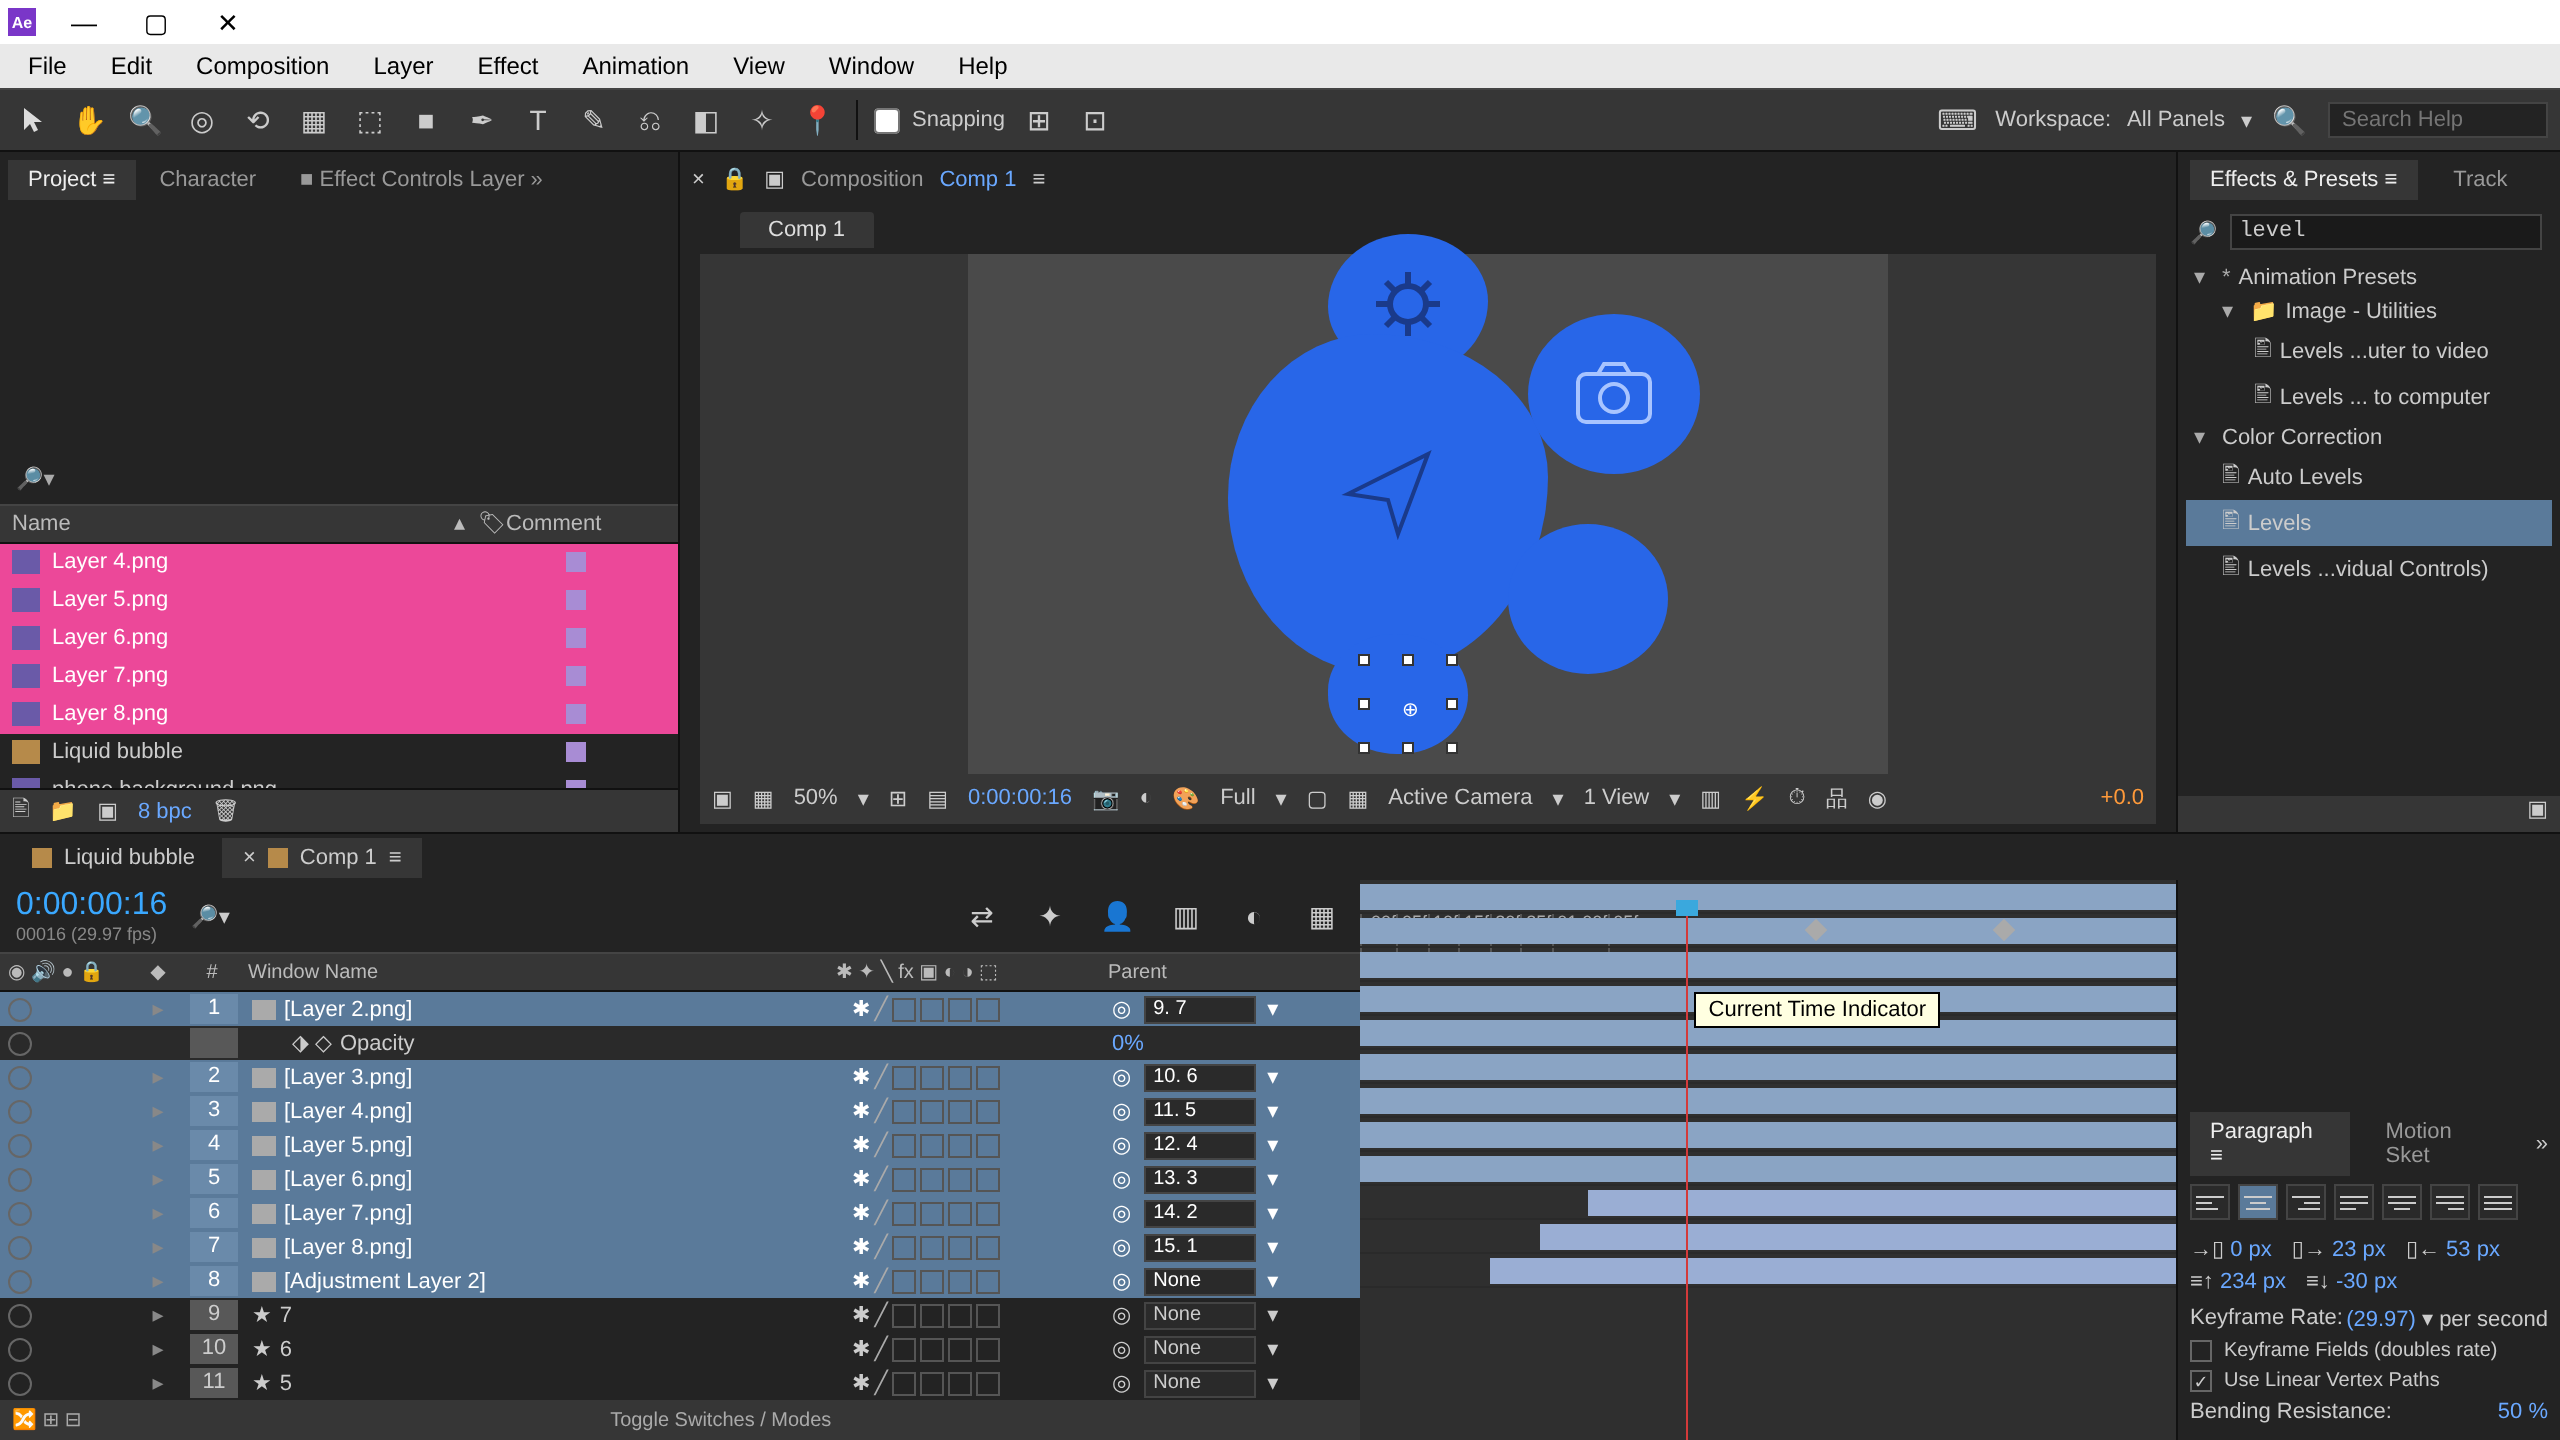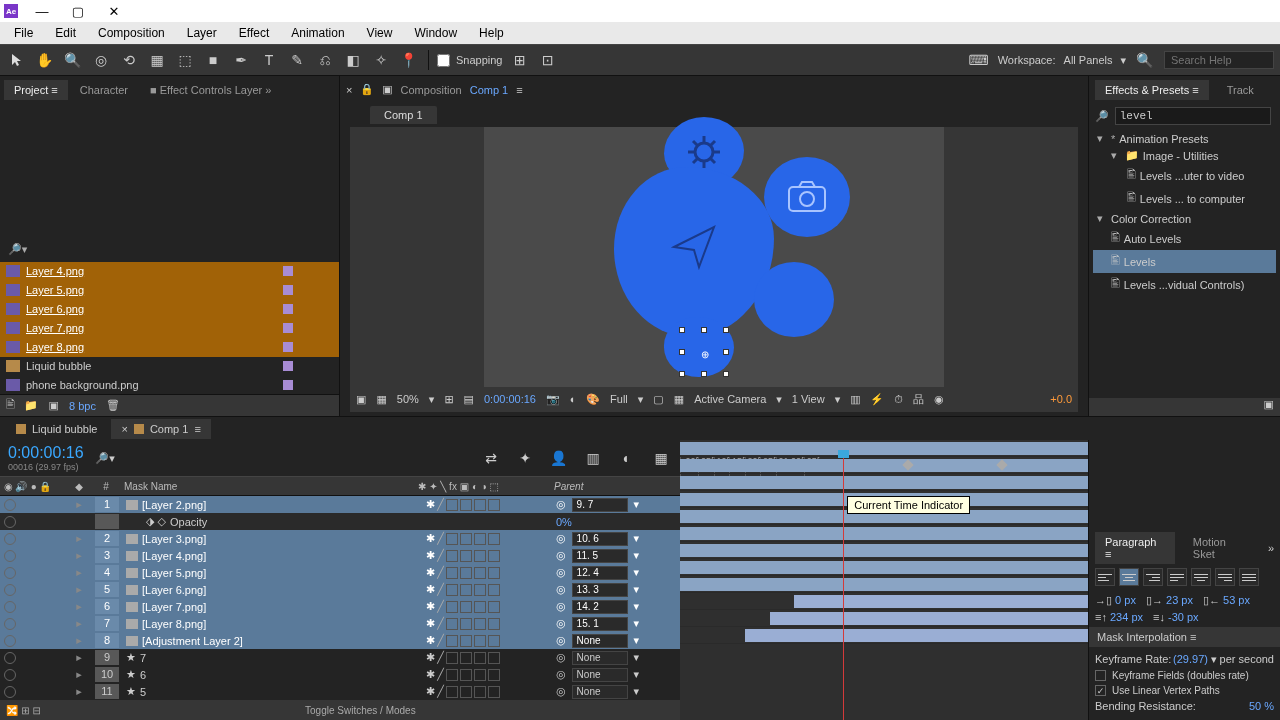--- a/index.html
+++ b/index.html
@@ -19,21 +19,21 @@
 .left-panel { width: 340px; background: #232323; border-right: 1px solid #111; display: flex; flex-direction: column; }
 .panel-tabs { height: 28px; display: flex; align-items: center; background: #232323; gap: 2px; padding: 0 4px; font-size: 11px; }
 .panel-tab { padding: 4px 10px; color: #999; }
 .panel-tab.active { background: #363636; color: #eee; }
 .project-search { padding: 6px 8px; }
 .project-search-box { color: #aaa; }
 .proj-header { display: flex; background: #363636; border-top: 1px solid #444; border-bottom: 1px solid #111; height: 20px; align-items: center; padding: 0 6px; font-size: 11px; color: #bbb; }
 .proj-header .col-name { flex: 1; display: flex; align-items: center; gap: 4px; }
 .proj-list { flex: 1; overflow: hidden; }
 .proj-row { height: 19px; display: flex; align-items: center; padding: 0 6px; gap: 6px; font-size: 11px; }
-.proj-row.sel { background: #a16207; color: #fff; text-decoration: underline; }
+.proj-row.sel { background: #ec4899; color: #fff; }
 .proj-row .type-icon { width: 14px; height: 12px; display: inline-block; }
 .icon-img { background: #6a5aa8; }
 .icon-comp { background: #b68a4a; }
 .proj-row .swatch { width: 10px; height: 10px; background: #a88cd4; margin-left: auto; margin-right: 40px; }
 .proj-footer { height: 22px; background: #363636; border-top: 1px solid #111; display: flex; align-items: center; padding: 0 6px; gap: 10px; font-size: 11px; }
 .proj-footer .bpc { color: #6aa8ff; }
 .center-panel { flex: 1; background: #232323; display: flex; flex-direction: column; }
 .comp-tabs { height: 28px; display: flex; align-items: center; padding: 0 6px; gap: 8px; }
 .comp-tabs .crumb { color: #999; }
 .comp-tabs .comp-name { color: #6aa8ff; }
@@ -71,21 +71,21 @@
 .tl-body { flex: 1; display: flex; }
 .tl-left { width: 680px; background: #232323; display: flex; flex-direction: column; }
 .tl-time-row { height: 36px; display: flex; align-items: center; padding: 0 8px; gap: 12px; }
 .tl-time-row .tc-big { color: #3aa8ff; font-size: 16px; font-weight: 500; }
 .tl-header { height: 20px; background: #363636; display: flex; align-items: center; font-size: 10px; color: #bbb; border-top: 1px solid #444; border-bottom: 1px solid #111; }
 .tl-header .c-av { width: 64px; padding-left: 4px; }
 .tl-header .c-toggle { width: 30px; text-align: center; }
 .tl-header .c-num { width: 24px; text-align: center; }
 .tl-header .c-name { width: 300px; padding-left: 6px; }
 .tl-header .c-switches { width: 130px; }
-.tl-header .c-parent { flex: 1; padding-left: 6px; font-style: italic; }
+.tl-header .c-parent { flex: 1; padding-left: 6px; }
 .tl-rows { flex: 1; overflow: hidden; }
 .tl-row { height: 17px; display: flex; align-items: center; font-size: 11px; }
 .tl-row.sel { background: #5a7a9a; color: #fff; }
 .tl-row.sub { background: #2a2a2a; }
 .tl-row .c-av { width: 64px; display: flex; gap: 2px; padding-left: 4px; }
 .tl-row .eye { width: 12px; height: 12px; border: 1px solid #666; border-radius: 50%; }
 .tl-row .c-toggle { width: 30px; text-align: center; color: #888; }
 .tl-row .c-num { width: 24px; text-align: center; background: #585858; margin: 0 1px; height: 15px; line-height: 15px; }
 .tl-row.sel .c-num { background: #6a8aaa; }
 .tl-row .c-name { width: 300px; padding-left: 6px; display: flex; align-items: center; gap: 4px; }
@@ -187,20 +187,26 @@
 <div class="main">
 
   <div class="left-panel">
     <div class="panel-tabs">
       <span class="panel-tab active"><span>Project</span> ≡</span>
       <span class="panel-tab">Character</span>
       <span class="panel-tab">■ <span>Effect Controls Layer</span> »</span>
     </div>
     <div style="flex:1"></div>
     <div class="project-search"><span class="project-search-box">🔎▾</span></div>
+    <div class="proj-header">
+      <span class="col-name">Name</span>
+      <span style="width:12px">▴</span>
+      <span style="width:14px">🏷</span>
+      <span style="width:80px">Comment</span>
+    </div>
     <div class="proj-list" id="proj-list">
         <div class="proj-row sel">
           <span class="type-icon icon-img"></span>
           <span>Layer 4.png</span>
           <span class="swatch"></span>
         </div>
         <div class="proj-row sel">
           <span class="type-icon icon-img"></span>
           <span>Layer 5.png</span>
           <span class="swatch"></span>
@@ -377,21 +383,21 @@
         <span class="tool-btn">✦</span>
         <span class="tool-btn">👤</span>
         <span class="tool-btn">▥</span>
         <span class="tool-btn">◐</span>
         <span class="tool-btn">▦</span>
       </div>
       <div class="tl-header">
         <span class="c-av">◉ 🔊 ● 🔒</span>
         <span class="c-toggle">◆</span>
         <span class="c-num">#</span>
-        <span class="c-name">Mask Name</span>
+        <span class="c-name">Window Name</span>
         <span class="c-switches">✱ ✦ ╲ fx ▣ ◐ ◑ ⬚</span>
         <span class="c-parent">Parent</span>
       </div>
       <div class="tl-rows" id="tl-rows">
           <div class="tl-row sel">
     <span class="c-av">
               <span class="eye"></span>
             </span>
     <span class="c-toggle">▸</span>
     <span class="c-num">1</span>
@@ -782,21 +788,20 @@
         </div>
         <div class="indent-row">
           <span>→▯ <span class="val">0 px</span></span>
           <span>▯→ <span class="val">23 px</span></span>
           <span>▯← <span class="val">53 px</span></span>
         </div>
         <div class="indent-row">
           <span>≡↑ <span class="val">234 px</span></span>
           <span>≡↓ <span class="val">-30 px</span></span>
         </div>
-        <div class="section-head"><span>Mask Interpolation</span> ≡</div>
         <div class="kv-row">
           <span>Keyframe Rate:</span>
           <span><span class="v">(29.97)</span> ▾ <span>per second</span></span>
         </div>
         <div class="chk-row">
             <span class="chk"></span>
             <span>Keyframe Fields (doubles rate)</span>
           </div>
         <div class="chk-row">
             <span class="chk">✓</span>

